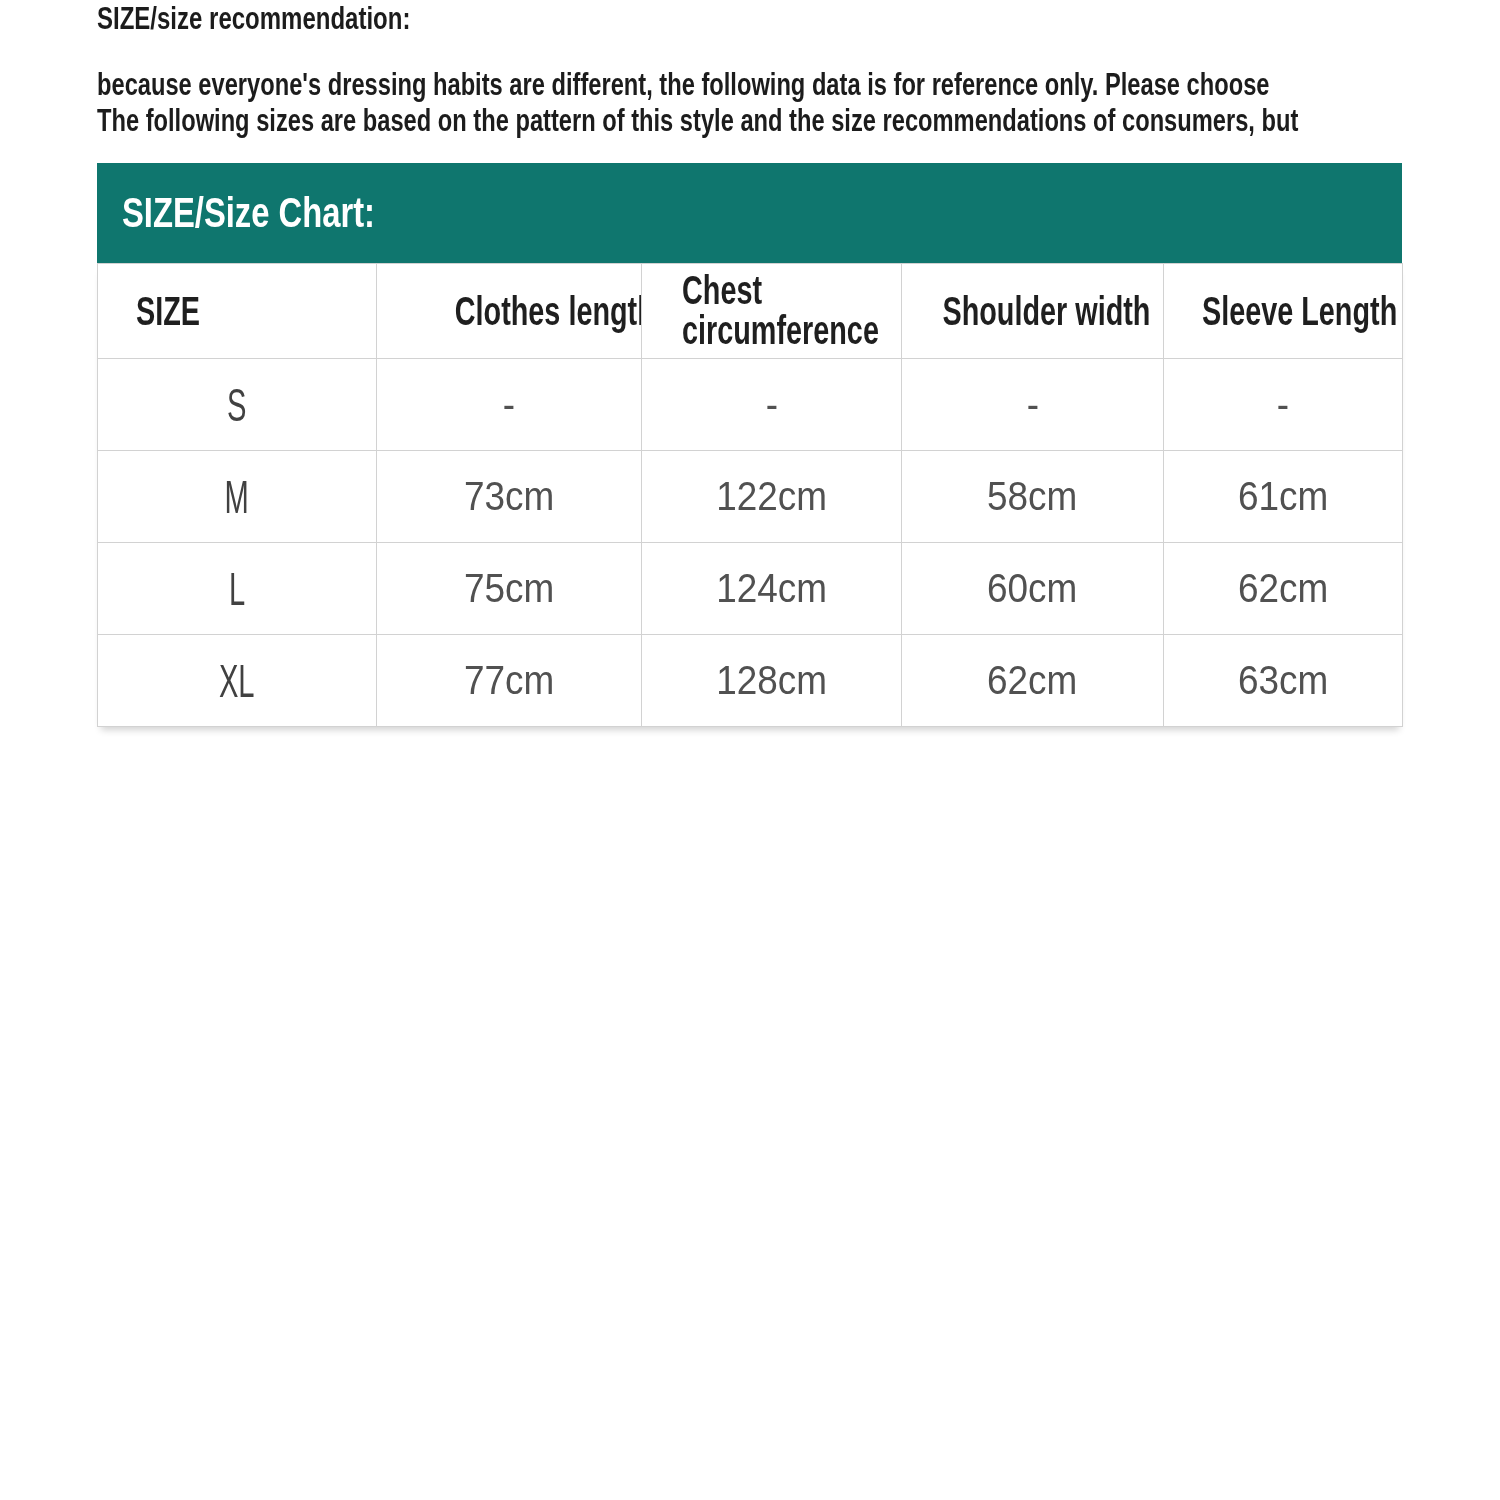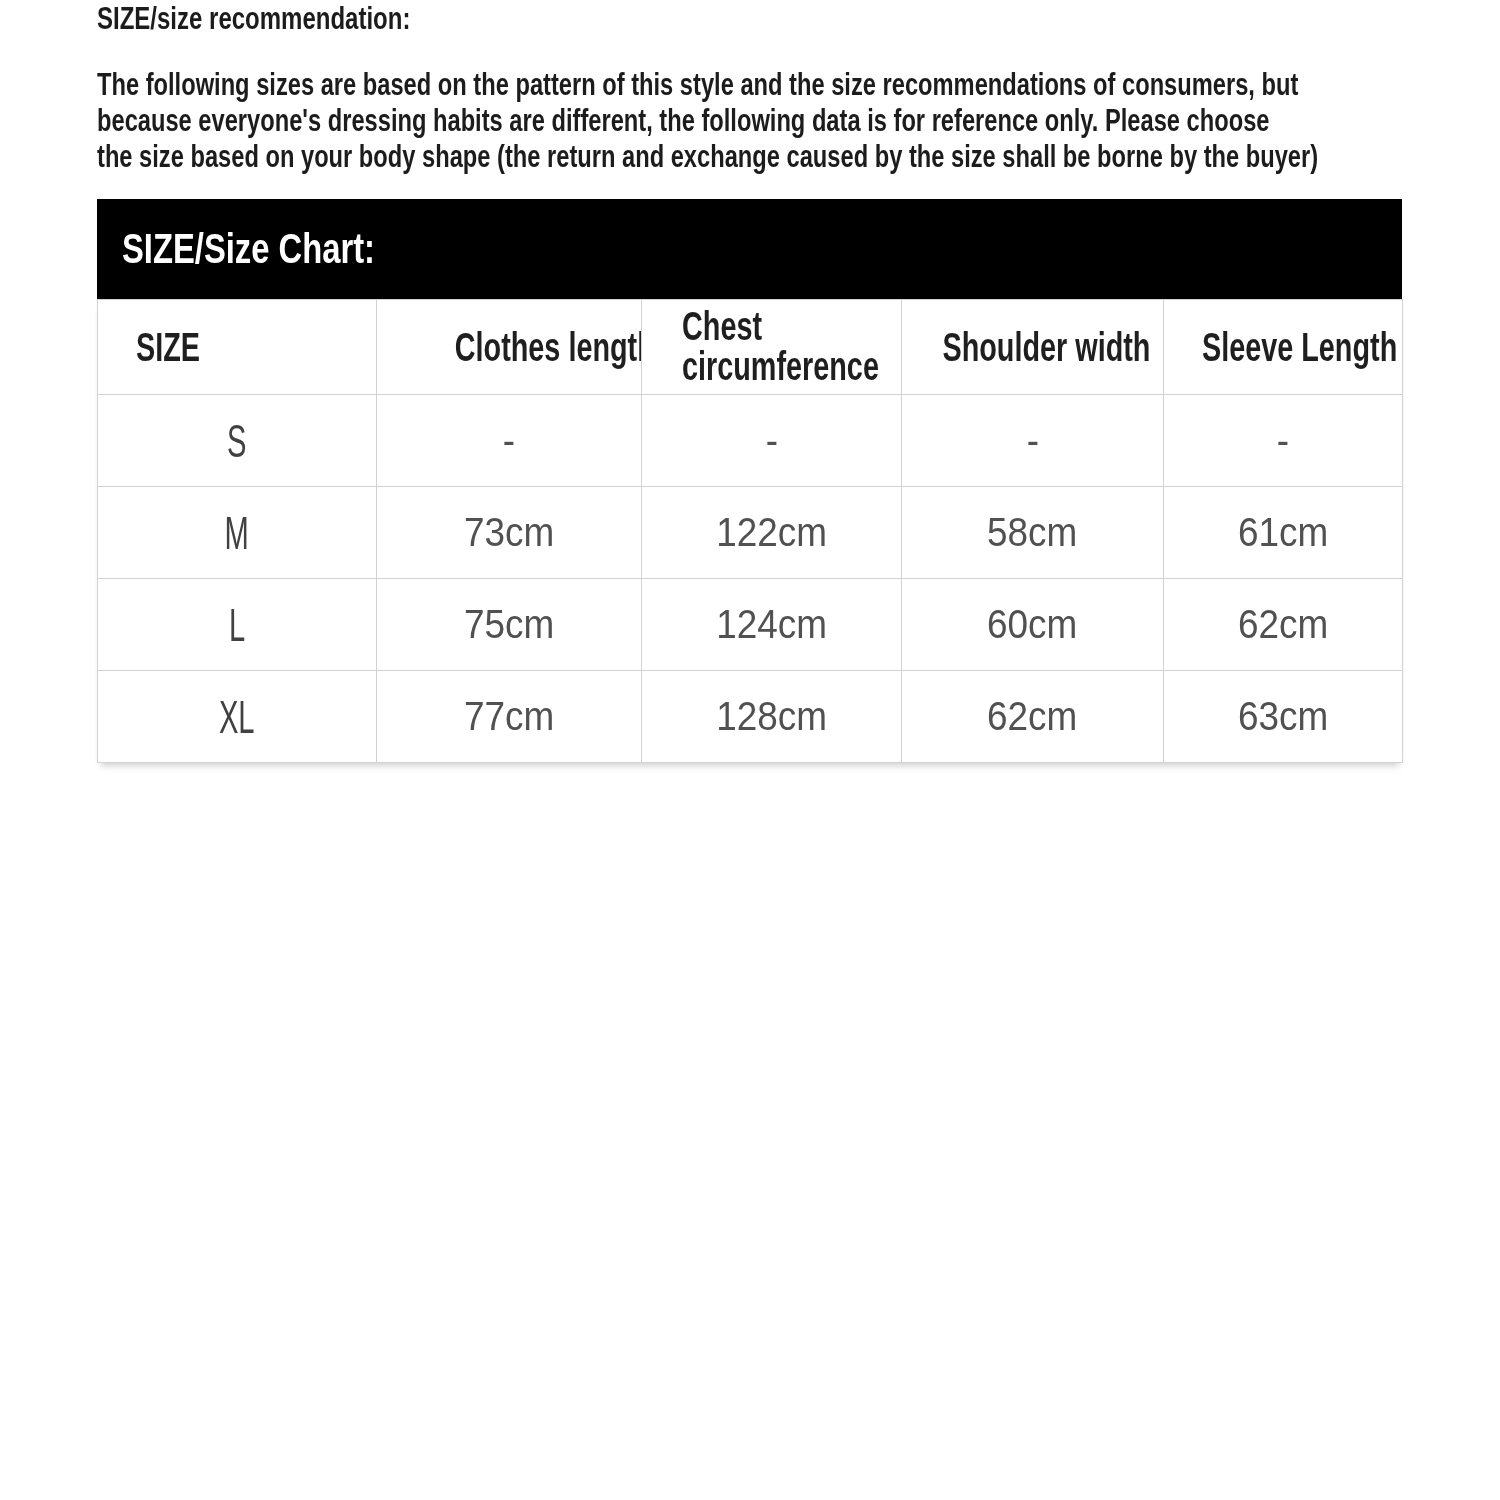--- a/index.html
+++ b/index.html
@@ -86,26 +86,25 @@
 <body>
 
 <div class="page">
   <div class="content">
 
     <div class="rec-title">
       <span class="cx">SIZE/size recommendation:</span>
     </div>
 
     <div class="rec-body">
+      <div class="line"><span class="cx">because everyone's dressing habits are different, the following data is for reference only. Please choose</span></div>
       <div class="line"><span class="cx">The following sizes are based on the pattern of this style and the size recommendations of consumers, but</span></div>
-      <div class="line"><span class="cx">because everyone's dressing habits are different, the following data is for reference only. Please choose</span></div>
-      <div class="line"><span class="cx">the size based on your body shape (the return and exchange caused by the size shall be borne by the buyer)</span></div>
     </div>
 
-    <div class="chart-title-bar" style="background: #000000;">
+    <div class="chart-title-bar" style="background: #0f766e;">
       <span class="cx">SIZE/Size Chart:</span>
     </div>
 
     <table class="size-chart">
       <colgroup>
         <col style="width:279px">
           <col style="width:265px">
           <col style="width:260px">
           <col style="width:262px">
           <col style="width:239px">

